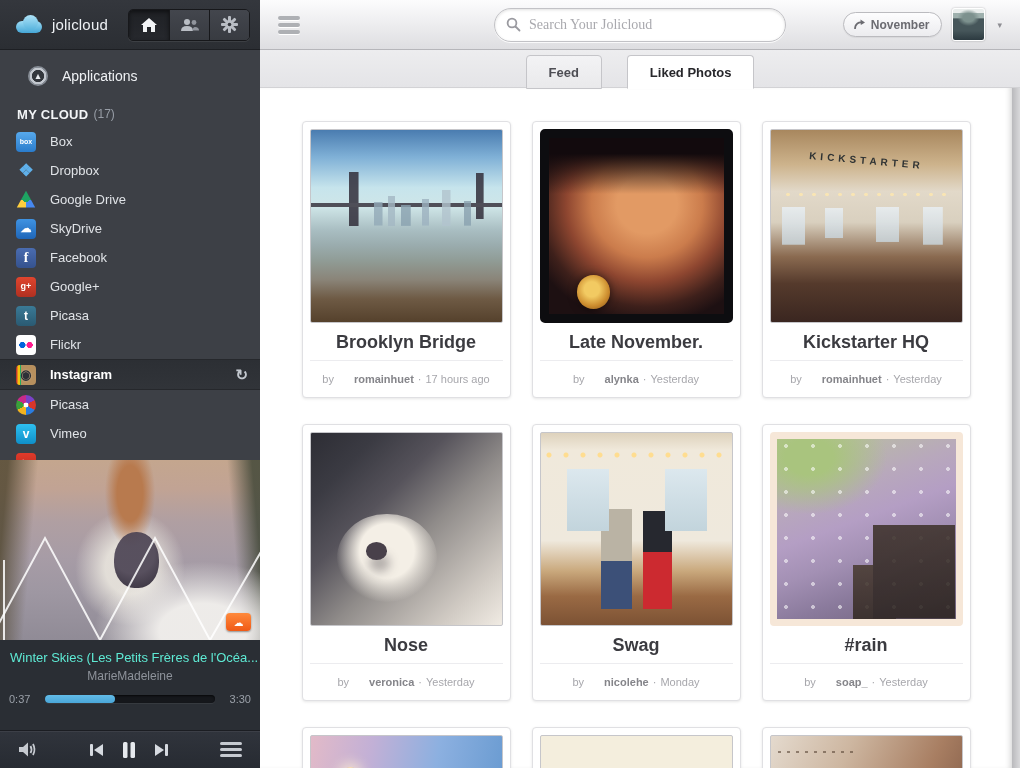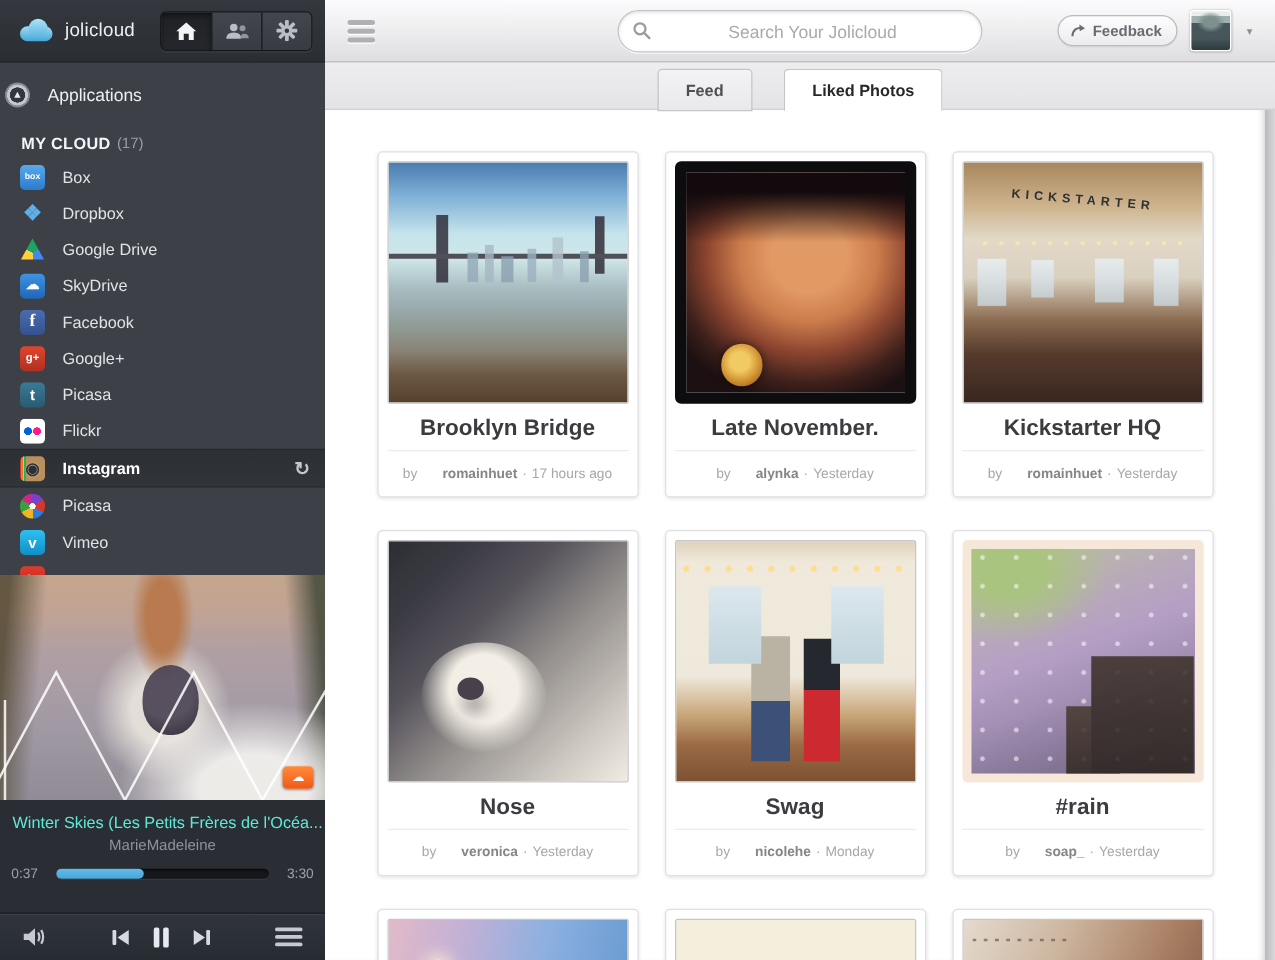--- a/index.html
+++ b/index.html
@@ -15,21 +15,21 @@
   .logo-cloud::before { content:""; position:absolute; left:2px; bottom:2px; width:26px; height:12px; border-radius:8px; background:linear-gradient(180deg,#9ddcf5,#45a6d6); }
   .logo-cloud::after { content:""; position:absolute; left:9px; top:0px; width:15px; height:15px; border-radius:50%; background:linear-gradient(180deg,#aee3f8,#58b4de); }
   .brand { color:#eef1f4; font-size:15px; letter-spacing:.2px; }
   .seg { margin-left:auto; display:flex; border:1px solid #17181b; border-radius:5px; overflow:hidden; background:#3a3d43; box-shadow:0 1px 0 rgba(255,255,255,.08); }
   .seg button { width:40px; height:30px; border:none; background:linear-gradient(180deg,#43464d,#383b41); border-left:1px solid #17181b; display:flex; align-items:center; justify-content:center; cursor:pointer; }
   .seg button:first-child { border-left:none; }
   .seg button.active { background:linear-gradient(180deg,#1f2125,#26282d); box-shadow:inset 0 2px 4px rgba(0,0,0,.5); }
   .seg svg { display:block; }
 
   .sb-list { position:absolute; top:51px; bottom:308px; left:0; right:0; overflow:hidden; }
-  .sb-apps { display:flex; align-items:center; height:30px; margin-top:10px; padding-left:4px; cursor:pointer; }
+  .sb-apps { display:flex; align-items:center; height:30px; margin-top:10px; padding-left:28px; cursor:pointer; }
   .apps-badge { width:20px; height:20px; border-radius:50%; margin-right:14px; background:radial-gradient(circle at 50% 50%, #33373d 0 42%, #c3c8cf 44% 58%, #878d96 60% 100%); position:relative; }
   .apps-badge::after { content:"▴"; position:absolute; inset:0; color:#e8ebef; font-size:10px; line-height:19px; text-align:center; }
   .sb-apps .lbl { color:#eef0f3; font-size:14px; }
   .sb-section { margin-top:10px; height:26px; padding-left:17px; display:flex; align-items:center; }
   .sb-section .name { color:#f3f5f7; font-size:13px; font-weight:bold; letter-spacing:.3px; }
   .sb-section .count { color:#979da6; font-size:12px; margin-left:5px; }
   .sb-item { display:flex; align-items:center; height:29px; padding-left:16px; padding-right:12px; cursor:pointer; color:#e0e3e7; font-size:13px; }
   .sb-item.selected { background:linear-gradient(180deg,#2c2f34,#313439); border-top:1px solid #26282c; border-bottom:1px solid #26282c; height:31px; font-weight:bold; color:#fff; }
   .app-icon { width:20px; height:20px; border-radius:4px; margin-right:14px; display:flex; align-items:center; justify-content:center; flex:0 0 20px; position:relative; overflow:hidden; }
   .app-icon .glyph { color:#fff; font-size:12px; font-weight:bold; line-height:1; font-style:normal; }
@@ -85,21 +85,21 @@
   .ctl { background:none; border:none; cursor:pointer; display:flex; align-items:center; justify-content:center; padding:2px; }
   .queue-bars { display:flex; flex-direction:column; gap:3px; }
   .queue-bars i { display:block; width:22px; height:3px; border-radius:2px; background:#c6cad0; }
 
   
   .main { position:absolute; left:260px; top:0; right:0; height:768px; }
   .topbar { position:absolute; left:0; right:0; top:0; height:50px; background:linear-gradient(180deg,#fcfcfd,#dedee1); border-bottom:1px solid #b6b6ba; display:flex; align-items:center; padding:0 16px; }
   .menu-icon { display:flex; flex-direction:column; gap:3px; cursor:pointer; padding:4px 2px; background:none; border:none; }
   .menu-icon i { display:block; width:22px; height:4px; border-radius:2px; background:#aeb0b4; box-shadow:0 1px 0 #fff; }
   .search-wrap { position:absolute; left:50%; transform:translateX(-50%); width:292px; height:34px; }
-  .search-wrap input { width:100%; height:100%; border-radius:17px; border:1px solid #c2c2c6; background:#fff; padding:0 14px 0 34px; font-size:14px; color:#0369a1; outline:none; box-shadow:inset 0 1px 3px rgba(0,0,0,.12), 0 1px 0 rgba(255,255,255,.8); font-family:Liberation Sans, sans-serif;text-align:center; }
+  .search-wrap input { width:100%; height:100%; border-radius:17px; border:1px solid #c2c2c6; background:#fff; padding:0 14px 0 34px; font-size:14px; color:#0369a1; outline:none; box-shadow:inset 0 1px 3px rgba(0,0,0,.12), 0 1px 0 rgba(255,255,255,.8); font-family:Liberation Serif, serif; }
   .search-wrap input::placeholder { color:#a9a9ae; }
   .search-icon { position:absolute; left:12px; top:9px; }
   .topbar-right { margin-left:auto; display:flex; align-items:center; gap:10px; }
   .feedback-btn { height:25px; border-radius:13px; border:1px solid #bbbbbf; background:linear-gradient(180deg,#fdfdfe,#ececef); padding:0 12px 0 9px; display:flex; align-items:center; gap:5px; font-size:12px; font-weight:bold; color:#6b6b71; cursor:pointer; box-shadow:0 1px 1px rgba(0,0,0,.06); font-family:"Liberation Sans",sans-serif; }
   .avatar { width:33px; height:33px; border-radius:3px; border:1px solid #fff; box-shadow:0 0 2px rgba(0,0,0,.3); cursor:pointer;
       background:radial-gradient(60% 45% at 50% 28%, #7d918e 0 30%, rgba(125,145,142,0) 60%),
                  linear-gradient(180deg,#e9edec 0 12%, #9eb0ad 13% 30%, #46565a 31% 70%, #2c3a40 100%); }
   .avatar-chevron { background:none; border:none; color:#8e8e93; font-size:9px; cursor:pointer; padding:2px; }
 
   .tabstrip { position:absolute; left:0; right:0; top:50px; height:38px; background:linear-gradient(180deg,#ededef,#e4e4e7); border-bottom:1px solid #d2d2d5; display:flex; justify-content:center; gap:25px; padding-top:5px; z-index:2; }
@@ -384,21 +384,21 @@
             <line x1="9.5" y1="9.5" x2="13.5" y2="13.5" stroke="#9a9aa0" stroke-width="1.8" stroke-linecap="round"></line>
           </svg>
         <input type="text" placeholder="Search Your Jolicloud" style="">
       </div>
       <div class="topbar-right">
         <button class="feedback-btn">
           <svg width="13" height="11" viewBox="0 0 13 11">
               <path d="M2 10 C2 4.5 6 3 9 3.5" fill="none" stroke="#6b6b71" stroke-width="1.7"></path>
               <polygon points="7.5,0.5 12,3.5 7.8,6" fill="#6b6b71"></polygon>
             </svg>
-          <span>Feedback</span>
+          <span>November</span>
         </button>
         <div class="avatar"></div>
         <button class="avatar-chevron">▾</button>
       </div>
     </header>
 
     <nav class="tabstrip" id="tabstrip">
   <button class="tab"><span>Feed</span></button>
 
   <button class="tab active"><span>Liked Photos</span></button>

